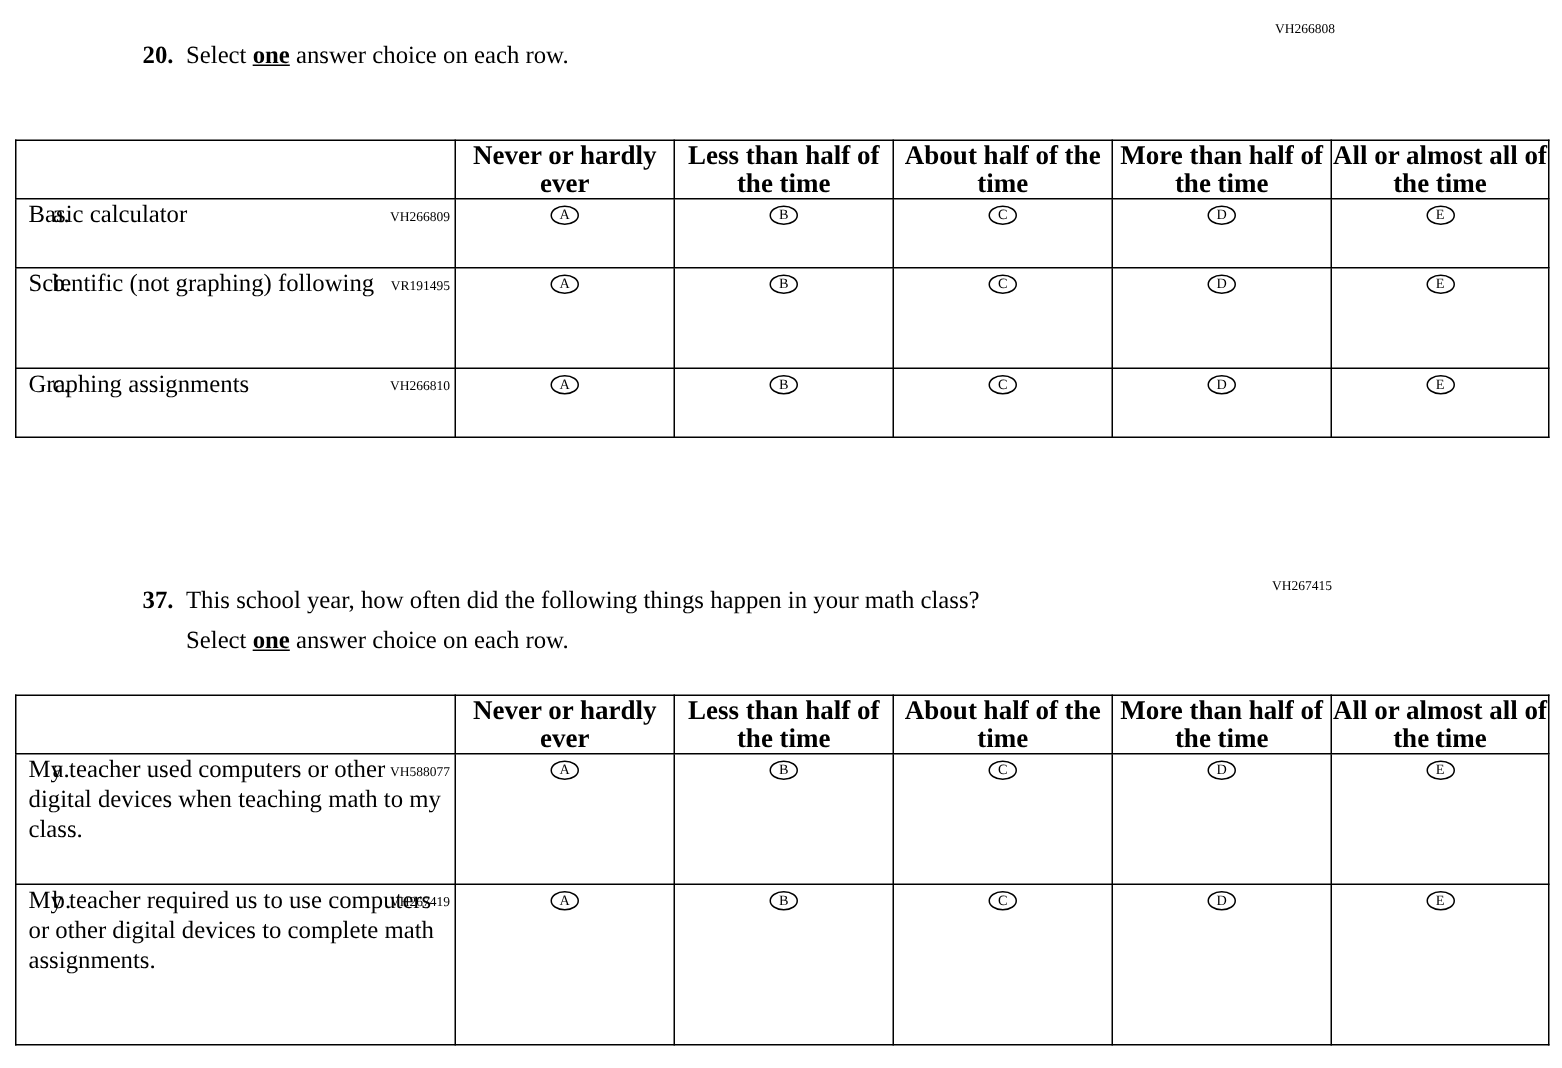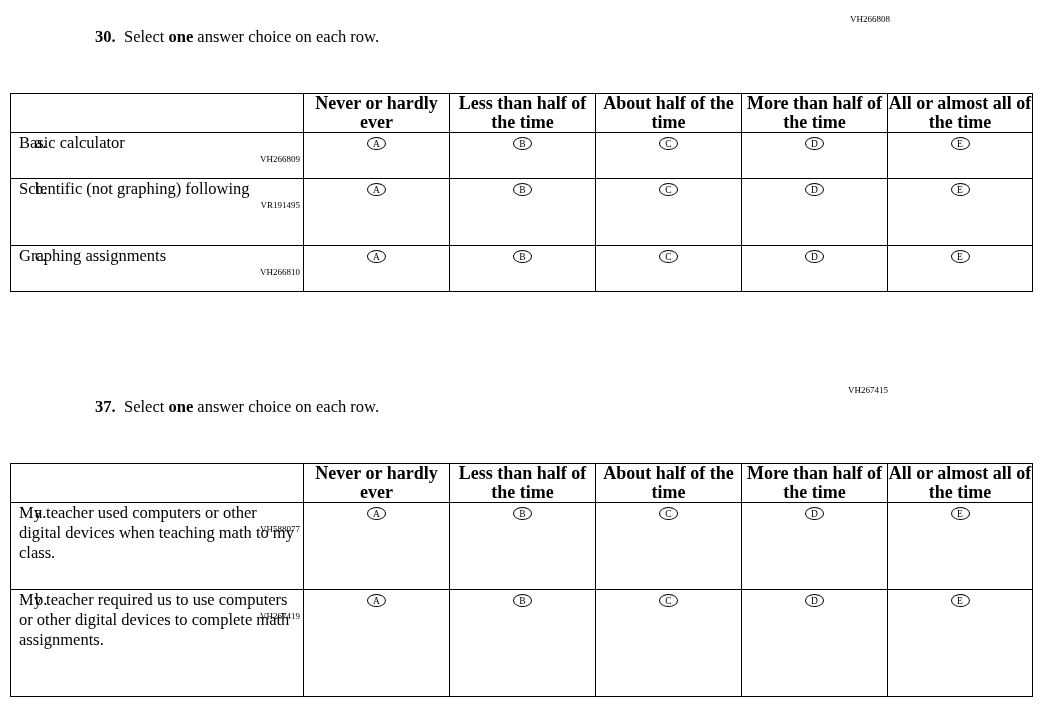--- a/index.html
+++ b/index.html
@@ -44,21 +44,21 @@
     margin-left: 29px;
     font-size: 16.5px;
     line-height: 20px;
   }
   .q-sub {
     margin-left: 29px;
     margin-top: 7px;
     font-size: 16.5px;
     line-height: 20px;
   }
-  .q-sub b { font-weight: bold; }
+  .q-sub b { font-weight: bold; text-decoration: underline; }
   .itemcode-q {
     position: absolute;
     font-size: 9px;
   }
 
   
   table.matrix {
     border-collapse: collapse;
     table-layout: fixed;
     position: absolute;
@@ -90,21 +90,21 @@
     position: absolute;
     left: 24px;
   }
   td.stem .stem-text {
     display: block;
     margin-left: 8px;
   }
   td.stem .code {
     position: absolute;
     right: 3px;
-    top: 16px;
+    top: 1px;
     font-size: 9px;
   }
   td.opt {
     text-align: center;
     vertical-align: middle;
   }
   .bubble {
     display: inline-block;
     width: 19px;
     height: 13px;
@@ -121,21 +121,21 @@
 </head>
 <body>
 
 <div class="page">
 
   <div class="question-block" style="top:20px;">
 
     <div class="itemcode-q" style="left:850px; top:-6px;">VH266808</div>
 
     <div class="q-head">
-      <span class="q-number">30.</span>
+      <span class="q-number">20.</span>
       <div class="q-sub">
         <span>Select </span><b>one</b><span> answer choice on each row.</span>
       </div>
     </div>
 
     <table class="matrix" style="top:73px; width:1022px;">
       <colgroup>
         <col style="width:293px">
         <col style="width:146px">
         <col style="width:146px">
@@ -193,20 +193,21 @@
       </tbody>
     </table>
   </div>
 
   <div class="question-block" style="top:390px;">
 
     <div class="itemcode-q" style="left:848px; top:-5px;">VH267415</div>
 
     <div class="q-head">
       <span class="q-number">37.</span>
+      <span class="q-text">This school year, how often did the following things happen in your math class?</span>
       <div class="q-sub">
         <span>Select </span><b>one</b><span> answer choice on each row.</span>
       </div>
     </div>
 
     <table class="matrix" style="top:73px; width:1022px;">
       <colgroup>
         <col style="width:293px">
         <col style="width:146px">
         <col style="width:146px">

